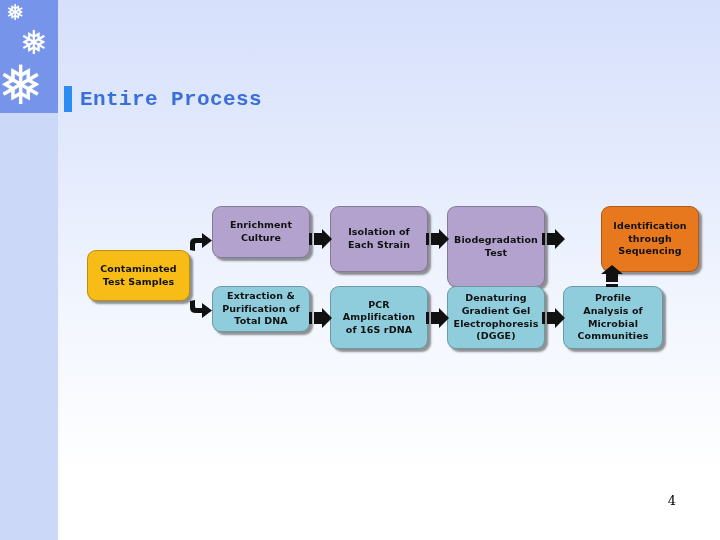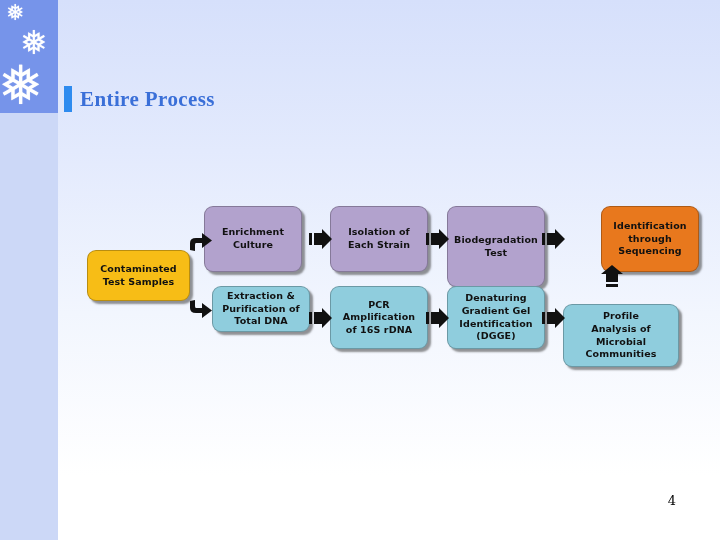--- a/index.html
+++ b/index.html
@@ -60,21 +60,21 @@
     align-items: center;
   }
   #title-bar {
     width: 8px;
     height: 26px;
     background: #2e8bef;
     margin-right: 8px;
     flex: none;
   }
   #title-text {
-    font-family: Liberation Serif, serif;
+    font-family: Liberation Mono, monospace;
     font-size: 21px;
     font-weight: 700;
     color: #3a6fd8;
     letter-spacing: 0.4px;
     white-space: nowrap;
   }
 
   
   #diagram {
     position: absolute;
@@ -152,21 +152,21 @@
     <div id="title-text">Entire Process</div>
   </div>
 
   <div id="diagram">
 
     <div class="pbox c-yellow" style="left:87px; top:250px; width:103px; height:51px;">
       <span>Contaminated
 Test Samples</span>
     </div>
 
-    <div class="pbox c-purple" style="left:204px; top:206px; width:98px; height:66px;align-items:center;">
+    <div class="pbox c-purple" style="left:212px; top:206px; width:98px; height:52px;align-items:center;">
       <span>Enrichment
 Culture</span>
     </div>
 
     <div class="pbox c-purple" style="left:330px; top:206px; width:98px; height:66px;">
       <span>Isolation of
 Each Strain</span>
     </div>
 
     <div class="pbox c-purple" style="left:447px; top:206px; width:98px; height:81px;">
@@ -188,25 +188,25 @@
 
     <div class="pbox c-blue" style="left:330px; top:286px; width:98px; height:63px;">
       <span>PCR
 Amplification
 of  16S rDNA</span>
     </div>
 
     <div class="pbox c-blue" style="left:447px; top:286px; width:98px; height:63px;">
       <span>Denaturing
 Gradient Gel
-Identification
+Electrophoresis
 (DGGE)</span>
     </div>
 
-    <div class="pbox c-blue" style="left:563px; top:286px; width:116px; height:63px;margin-top:18px;">
+    <div class="pbox c-blue" style="left:563px; top:286px; width:100px; height:63px;">
       <span>Profile
 Analysis of
 Microbial
 Communities</span>
     </div>
 
     <div class="arrow-bend" style="left:188px; top:231px;">
       <svg width="26" height="26" viewBox="0 0 26 26">
         <path d="M2 19 L2 12 Q2 7 8 7 L14 7 L14 2 L24 9.5 L14 17 L14 12 L8 12 Q7 12 7 14 L7 20 Z" fill="#111111"></path>
       </svg>

